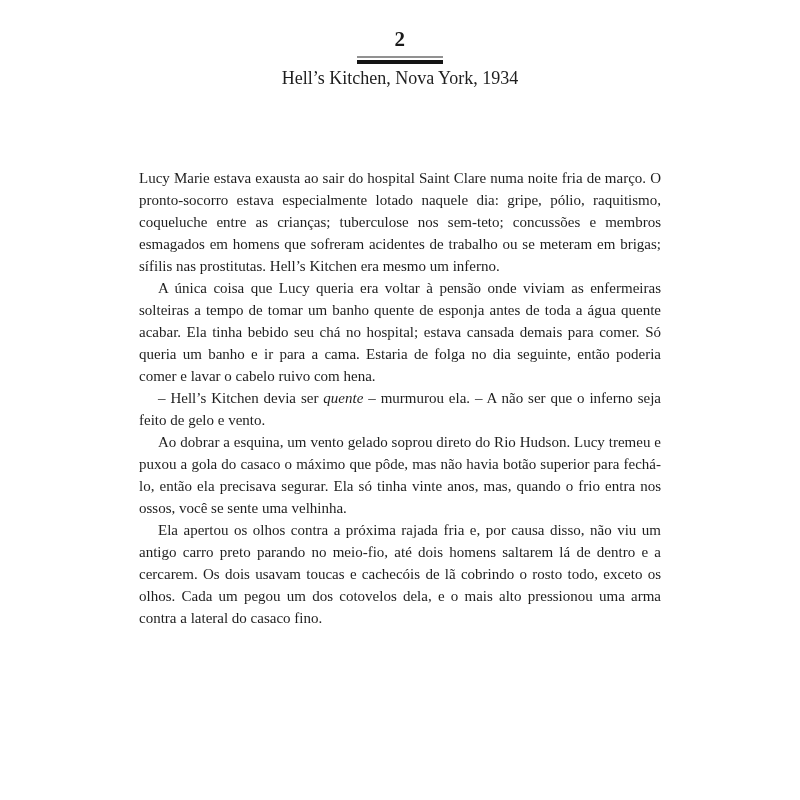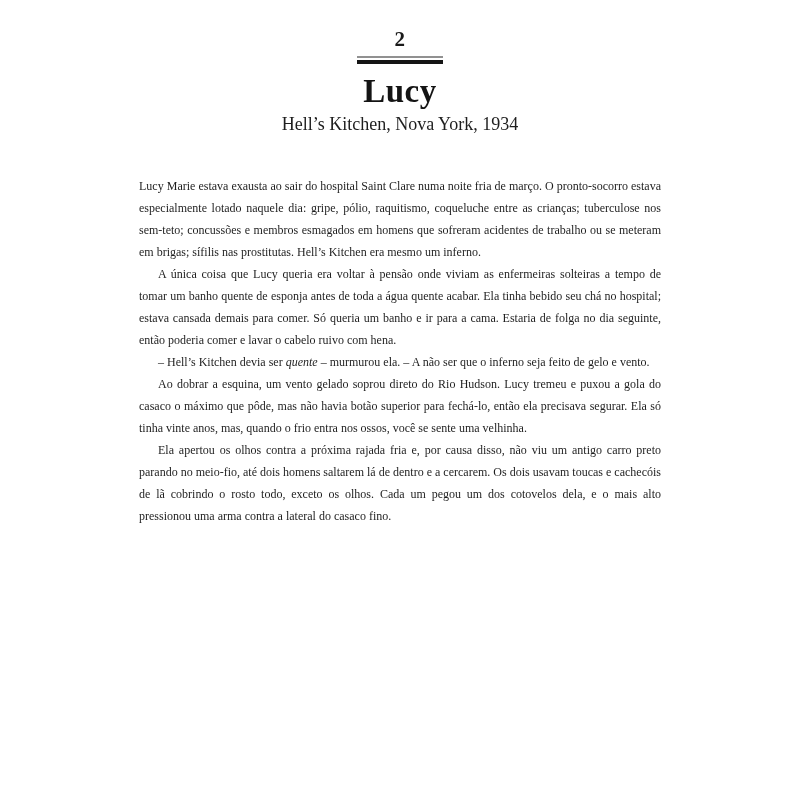--- a/index.html
+++ b/index.html
@@ -30,43 +30,42 @@
     color: #141414;
     letter-spacing: 0.5px;
   }
   .chapter-subtitle {
     margin-top: 4px;
     font-size: 18px;
     color: #1e1e1e;
   }
   main.body-text {
     width: 522px;
-    margin: 40px auto 0 auto;
-    font-size: 12px;
+    margin: 78px auto 0 auto;
+    font-size: 15px;
     line-height: 22px;
     text-align: justify;
     hyphens: auto;
     -webkit-hyphens: auto;
   }
   main.body-text p { text-indent: 0; }
   main.body-text p.indent { text-indent: 19px; }
   main.body-text em { font-style: italic; }
 </style>
 </head>
 <body>
 
 <div class="page">
 
   <header>
     <div class="chapter-number">2</div>
     <div class="rule">
       <div class="rule-thin"></div>
       <div class="rule-thick"></div>
     </div>
-    <h1 class="chapter-title">Lucy</h1>
     <div class="chapter-subtitle">Hell’s Kitchen, Nova York, 1934</div>
   </header>
 
   <main class="body-text">
     <p>Lucy Marie estava exausta ao sair do hospital Saint Clare numa noite fria de março. O pronto-socorro estava especialmente lotado naquele dia: gripe, pólio, raquitismo, coqueluche entre as crianças; tuberculose nos sem-teto; concussões e membros esmagados em homens que sofreram acidentes de trabalho ou se meteram em brigas; sífilis nas prostitutas. Hell’s Kitchen era mesmo um inferno.</p>
     <p class="indent">A única coisa que Lucy queria era voltar à pensão onde viviam as enfermeiras solteiras a tempo de tomar um banho quente de esponja antes de toda a água quente acabar. Ela tinha bebido seu chá no hospital; estava cansada demais para comer. Só queria um banho e ir para a cama. Estaria de folga no dia seguinte, então poderia comer e lavar o cabelo ruivo com hena.</p>
     <p class="indent"><span>– Hell’s Kitchen devia ser </span><em>quente</em><span> – murmurou ela. – A não ser que o inferno seja feito de gelo e vento.</span></p>
     <p class="indent">Ao dobrar a esquina, um vento gelado soprou direto do Rio Hudson. Lucy tremeu e puxou a gola do casaco o máximo que pôde, mas não havia botão superior para fechá-lo, então ela precisava segurar. Ela só tinha vinte anos, mas, quando o frio entra nos ossos, você se sente uma velhinha.</p>
     <p class="indent">Ela apertou os olhos contra a próxima rajada fria e, por causa disso, não viu um antigo carro preto parando no meio-fio, até dois homens saltarem lá de dentro e a cercarem. Os dois usavam toucas e cachecóis de lã cobrindo o rosto todo, exceto os olhos. Cada um pegou um dos cotovelos dela, e o mais alto pressionou uma arma contra a lateral do casaco fino.</p>
   </main>

